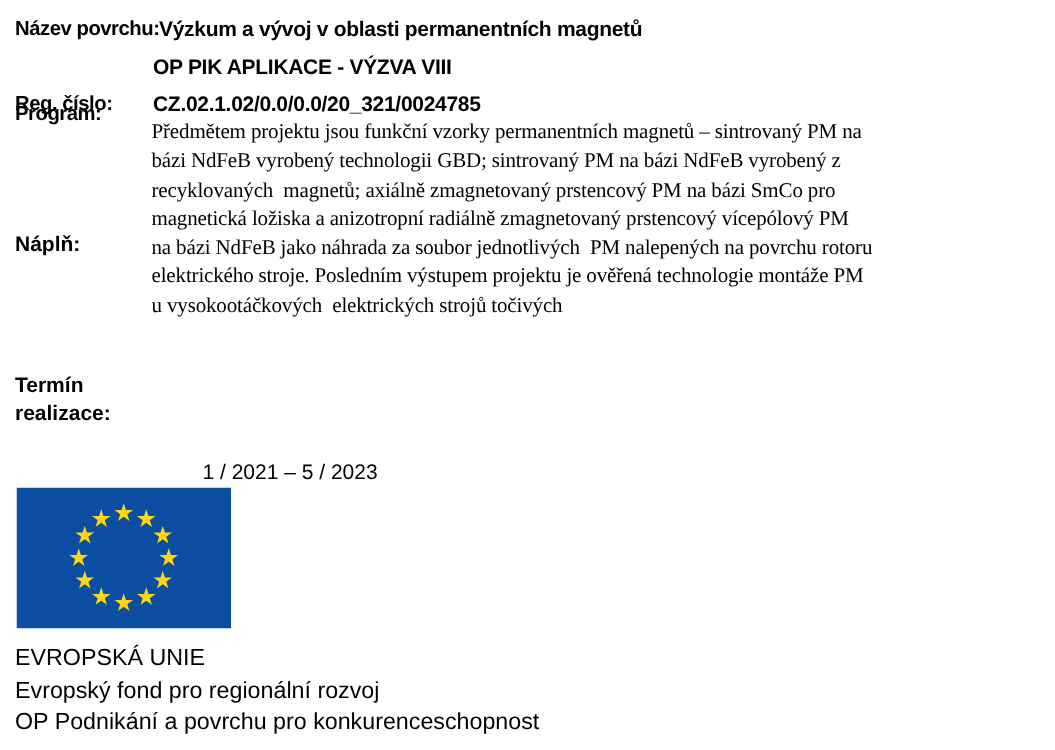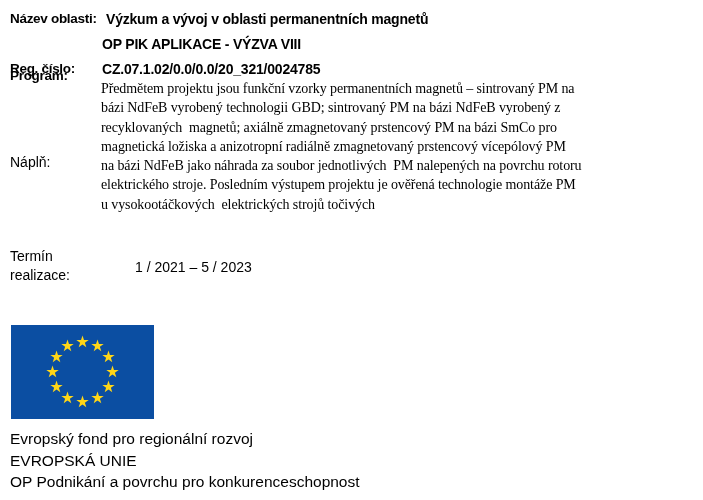--- a/index.html
+++ b/index.html
@@ -19,54 +19,55 @@
     letter-spacing: -0.3px;
     white-space: pre;
   }
   .val {
     font-weight: bold;
     font-size: 14px;
     letter-spacing: -0.2px;
     white-space: pre;
   }
   .plainlbl {
-    font-weight: normal;
+    font-weight: bold;
     font-size: 14px;
     white-space: pre-line;
     line-height: 19px;
   }
   .para {
     font-size: 14px;
     line-height: 19.3px;
     white-space: pre;
     letter-spacing: -0.1px;
   }
   .termin-val {
     font-size: 14px;
     white-space: pre;
+    margin-top: 47px;
   }
   .footer-text {
     font-size: 15.5px;
     line-height: 21.6px;
   }
   .flag { display: block; }
 </style>
 </head>
 <body>
 
 <div class="page">
 
-  <span class="abs lbl" style="left:10px; top:11px;">Název oblasti:</span>
+  <span class="abs lbl" style="left:10px; top:11px;">Název povrchu:</span>
   <span class="abs val" style="left:86px; top:11px;padding-left:20px;">Výzkum a vývoj v oblasti permanentních magnetů</span>
 
   <span class="abs lbl" style="left:10px; top:36px;margin-top:32px;">Program:</span>
   <span class="abs val" style="left:102px; top:36px;">OP PIK APLIKACE - VÝZVA VIII</span>
 
   <span class="abs lbl" style="left:10px; top:61px;">Reg. číslo:</span>
-  <span class="abs val" style="left:102px; top:61px;">CZ.07.1.02/0.0/0.0/20_321/0024785</span>
+  <span class="abs val" style="left:102px; top:61px;">CZ.02.1.02/0.0/0.0/20_321/0024785</span>
 
   <span class="abs plainlbl" style="left:10px; top:153px;">Náplň:</span>
   <div class="abs para" style="left:101px; top:79px;font-family:Liberation Serif, serif;">Předmětem projektu jsou funkční vzorky permanentních magnetů – sintrovaný PM na
 bázi NdFeB vyrobený technologii GBD; sintrovaný PM na bázi NdFeB vyrobený z
 recyklovaných  magnetů; axiálně zmagnetovaný prstencový PM na bázi SmCo pro
 magnetická ložiska a anizotropní radiálně zmagnetovaný prstencový vícepólový PM
 na bázi NdFeB jako náhrada za soubor jednotlivých  PM nalepených na povrchu rotoru
 elektrického stroje. Posledním výstupem projektu je ověřená technologie montáže PM
 u vysokootáčkových  elektrických strojů točivých</div>
 
@@ -91,18 +92,18 @@
         <use href="#eu-star" transform="translate(56.5,72.98)"></use>
         <use href="#eu-star" transform="translate(45.52,62)"></use>
         <use href="#eu-star" transform="translate(41.5,47)"></use>
         <use href="#eu-star" transform="translate(45.52,32)"></use>
         <use href="#eu-star" transform="translate(56.5,21.02)"></use>
       </g>
     </svg>
   </div>
 
   <div class="abs footer-text" style="left:10px; top:428px;">
+    <div>EVROPSKÁ UNIE</div>
     <div>Evropský fond pro regionální rozvoj</div>
-    <div>EVROPSKÁ UNIE</div>
     <div>OP Podnikání a povrchu pro konkurenceschopnost</div>
   </div>
 
 </div>
 
 </body></html>

